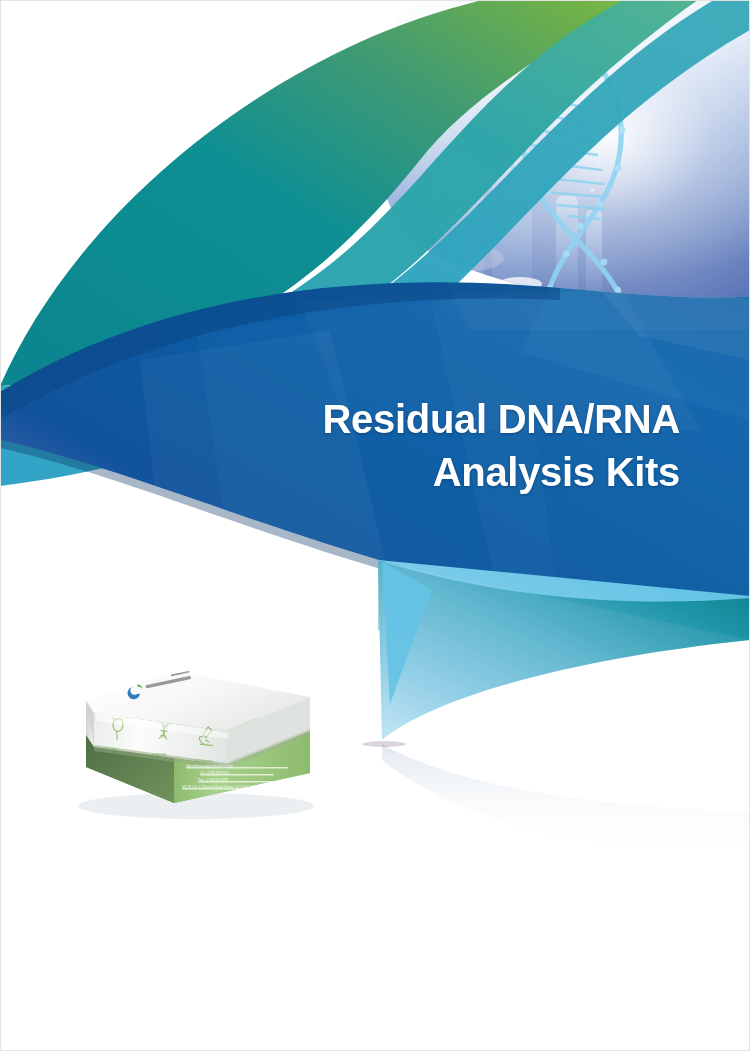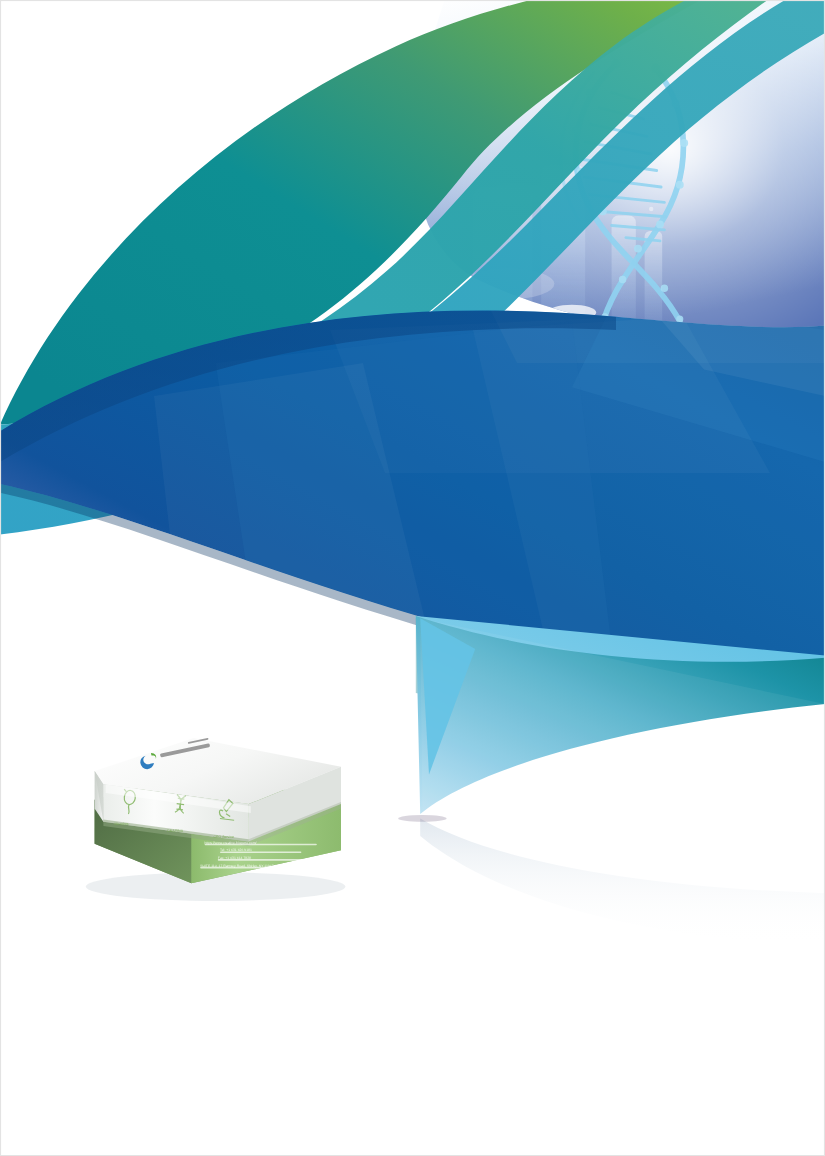--- a/index.html
+++ b/index.html
@@ -235,20 +235,24 @@
       <path d="M382,562 L750,640 C560,664 440,706 384,742 Z" fill="#ffffff" opacity="0.06"></path>
 
       <path d="M382,744 C440,778 560,806 750,812 L750,860
                C540,852 430,800 382,760 Z" fill="url(#gReflect)"></path>
       <ellipse cx="384" cy="744" rx="22" ry="3" fill="#6b5a7a" opacity="0.25"></ellipse>
     </g>
 
     <ellipse cx="196" cy="806" rx="118" ry="13" fill="#b9c4cd" opacity="0.28"></ellipse>
   </svg>
 
+  <div class="title-block">
+    <span>Residual DNA/RNA</span>
+    <span class="l2">Analysis Kits</span>
+  </div>
 
   <div class="product">
     <svg viewBox="0 0 240 175" width="240" height="175">
       <defs>
         <linearGradient id="bxLidTop" x1="0" y1="0" x2="1" y2="0.6">
           <stop offset="0" stop-color="#ffffff"></stop>
           <stop offset="0.55" stop-color="#f6f7f6"></stop>
           <stop offset="1" stop-color="#e6e8e6"></stop>
         </linearGradient>
         <linearGradient id="bxLidFront" x1="0" y1="0" x2="1" y2="0">

